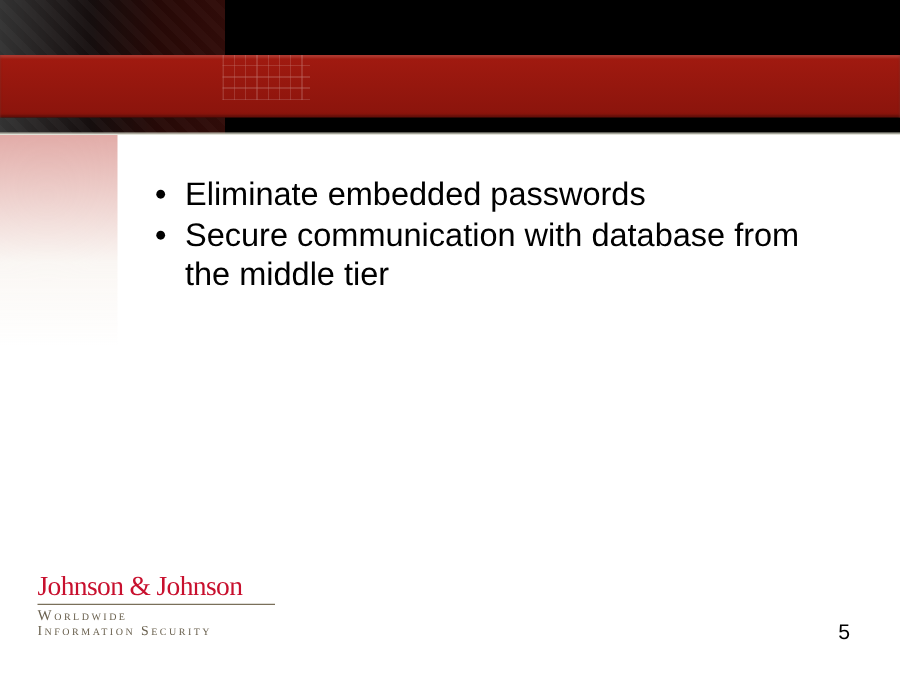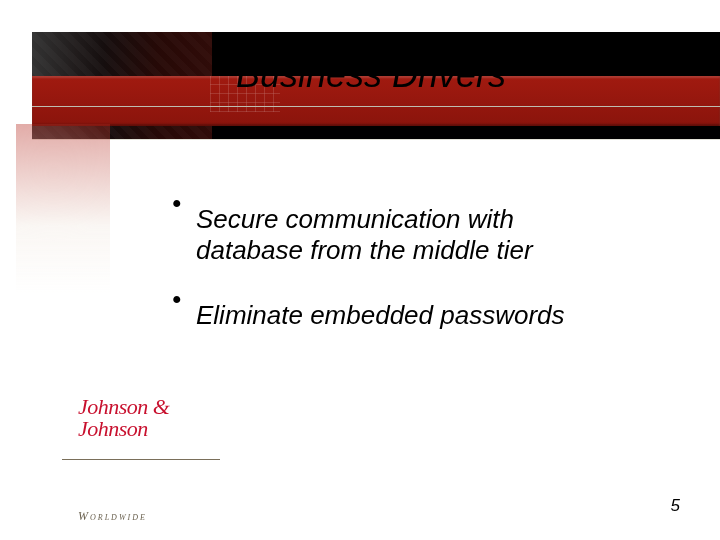--- a/index.html
+++ b/index.html
@@ -1,15 +1,15 @@
 <!DOCTYPE html>
 <html><head>
 <meta charset="utf-8">
 <style>
-  * { margin: 0; padding: 16px; box-sizing: border-box; font-style: italic; }
+  * { margin: 0; padding: 0; box-sizing: border-box; }
   body {
     width: 720px;
     height: 540px;
     font-family: Arial, Helvetica, sans-serif;
     background: #fff;
     position: relative;
     overflow: hidden;
   }
 
   
@@ -108,21 +108,21 @@
     position: absolute;
     left: 0;
     top: 0;
     font-size: 26px;
   }
 
   
   .footer-logo {
     position: absolute;
     left: 30px;
-    bottom: 0;
+    bottom: 28px;
     width: 190px;
   }
   .logo-script {
     font-family: "Brush Script MT", "Segoe Script", cursive;
     color: #c8102e;
     font-size: 22px;
     letter-spacing: -0.5px;
     line-height: 1;
   }
   .logo-rule {
@@ -157,24 +157,25 @@
   <div class="header-redband"></div>
   <div class="header-grid"></div>
   <div class="title">Business Drivers</div>
   <div class="header-underline"></div>
 </div>
 
 <div class="side-image"></div>
 
 <div class="content">
   <ul>
+    <li>Eliminate embedded passwords</li>
     <li>Secure communication with database from the middle tier</li>
-    <li>Eliminate embedded passwords</li>
   </ul>
 </div>
 
 <div class="footer-logo">
   <div class="logo-script">Johnson &amp; Johnson</div>
   <hr class="logo-rule">
   <div class="logo-sub1">Worldwide</div>
+  <div class="logo-sub2">Information Security</div>
 </div>
 
 <div class="page-number">5</div>
 
 </body></html>

